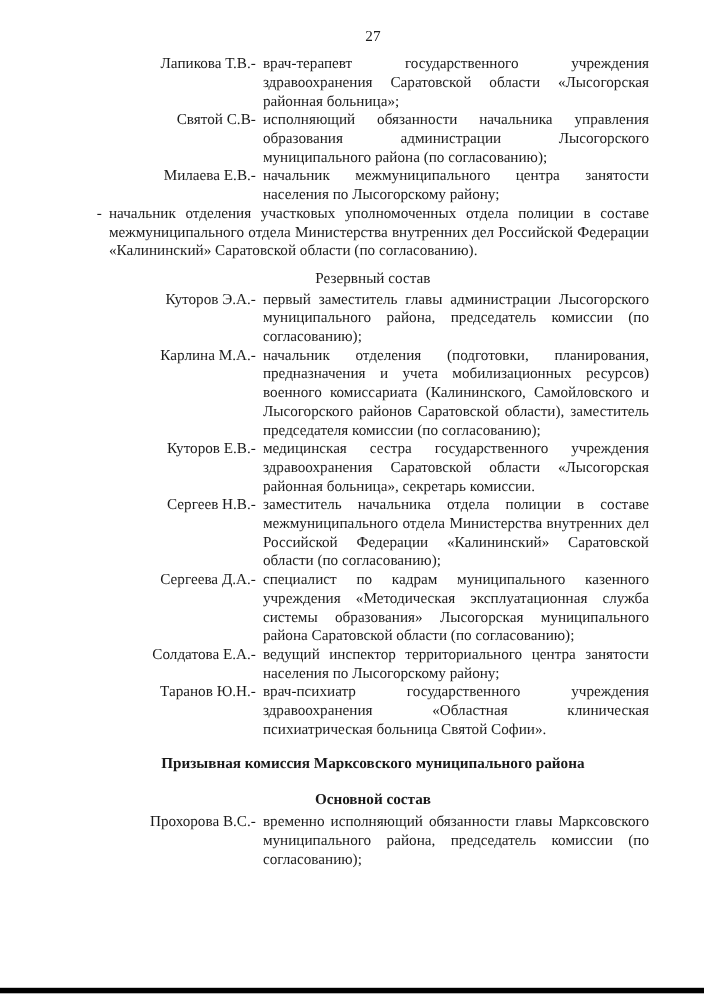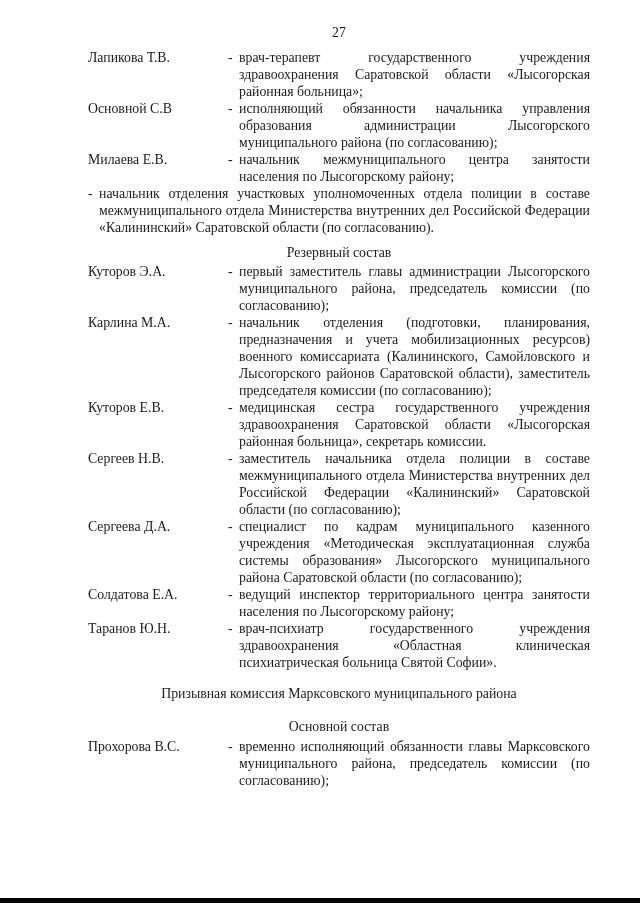--- a/index.html
+++ b/index.html
@@ -29,47 +29,48 @@
       text-align: center;
       margin-bottom: 8px;
     }
     .entry {
       display: flex;
       align-items: flex-start;
     }
     .entry .name {
       width: 140px;
       flex-shrink: 0;
+      text-align: right;
     }
     .entry .desc {
       flex: 1;
       position: relative;
       padding-left: 11px;
       text-align: justify;
     }
     .entry .dash {
       position: absolute;
       left: 0;
       top: 0;
     }
     .heading-center {
       text-align: center;
       font-weight: normal;
       margin-top: 8px;
       margin-bottom: 2px;
     }
     .heading-title {
       text-align: center;
-      font-weight: normal;
+      font-weight: bold;
       margin-top: 14px;
       margin-bottom: 0;
     }
     .heading-sub {
       text-align: center;
-      font-weight: normal;
+      font-weight: bold;
       margin-top: 16px;
       margin-bottom: 3px;
     }
     .members-label {
       margin-top: 10px;
       margin-bottom: 0;
       padding-left: 42px;
     }
     .scan-bottom-bar {
       position: absolute;
@@ -89,21 +90,21 @@
 
   <div>
     <div class="entry">
       <div class="name">Лапикова Т.В.</div>
       <div class="desc">
         <span class="dash">-</span>
         <span>врач-терапевт государственного учреждения здравоохранения Саратовской области «Лысогорская районная больница»;</span>
       </div>
     </div>
     <div class="entry">
-      <div class="name">Основной С.В</div>
+      <div class="name">Святой С.В</div>
       <div class="desc">
         <span class="dash">-</span>
         <span>исполняющий обязанности начальника управления образования администрации Лысогорского муниципального района (по согласованию);</span>
       </div>
     </div>
     <div class="entry">
       <div class="name">Милаева Е.В.</div>
       <div class="desc">
         <span class="dash">-</span>
         <span>начальник межмуниципального центра занятости населения по Лысогорскому району;</span>
@@ -149,21 +150,21 @@
       <div class="name">Сергеев Н.В.</div>
       <div class="desc">
         <span class="dash">-</span>
         <span>заместитель начальника отдела полиции в составе межмуниципального отдела Министерства внутренних дел Российской Федерации «Калининский» Саратовской области (по согласованию);</span>
       </div>
     </div>
     <div class="entry">
       <div class="name">Сергеева Д.А.</div>
       <div class="desc">
         <span class="dash">-</span>
-        <span>специалист по кадрам муниципального казенного учреждения «Методическая эксплуатационная служба системы образования» Лысогорского муниципального района Саратовской области (по согласованию);</span>
+        <span>специалист по кадрам муниципального казенного учреждения «Методическая эксплуатационная служба системы образования» Лысогорская муниципального района Саратовской области (по согласованию);</span>
       </div>
     </div>
     <div class="entry">
       <div class="name">Солдатова Е.А.</div>
       <div class="desc">
         <span class="dash">-</span>
         <span>ведущий инспектор территориального центра занятости населения по Лысогорскому району;</span>
       </div>
     </div>
     <div class="entry">

